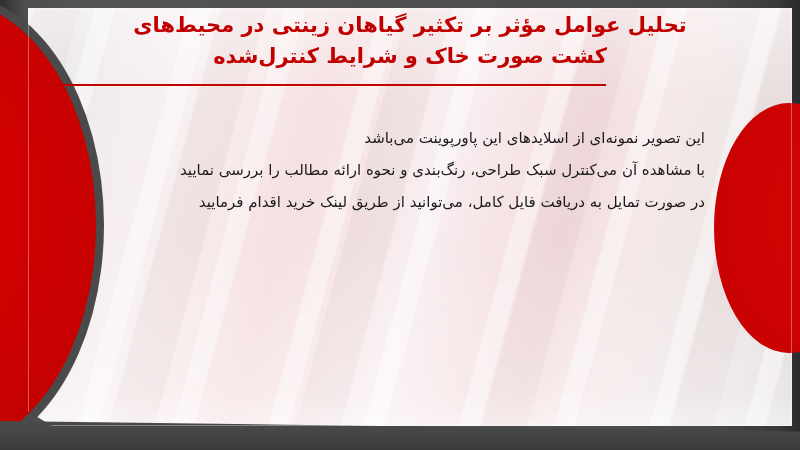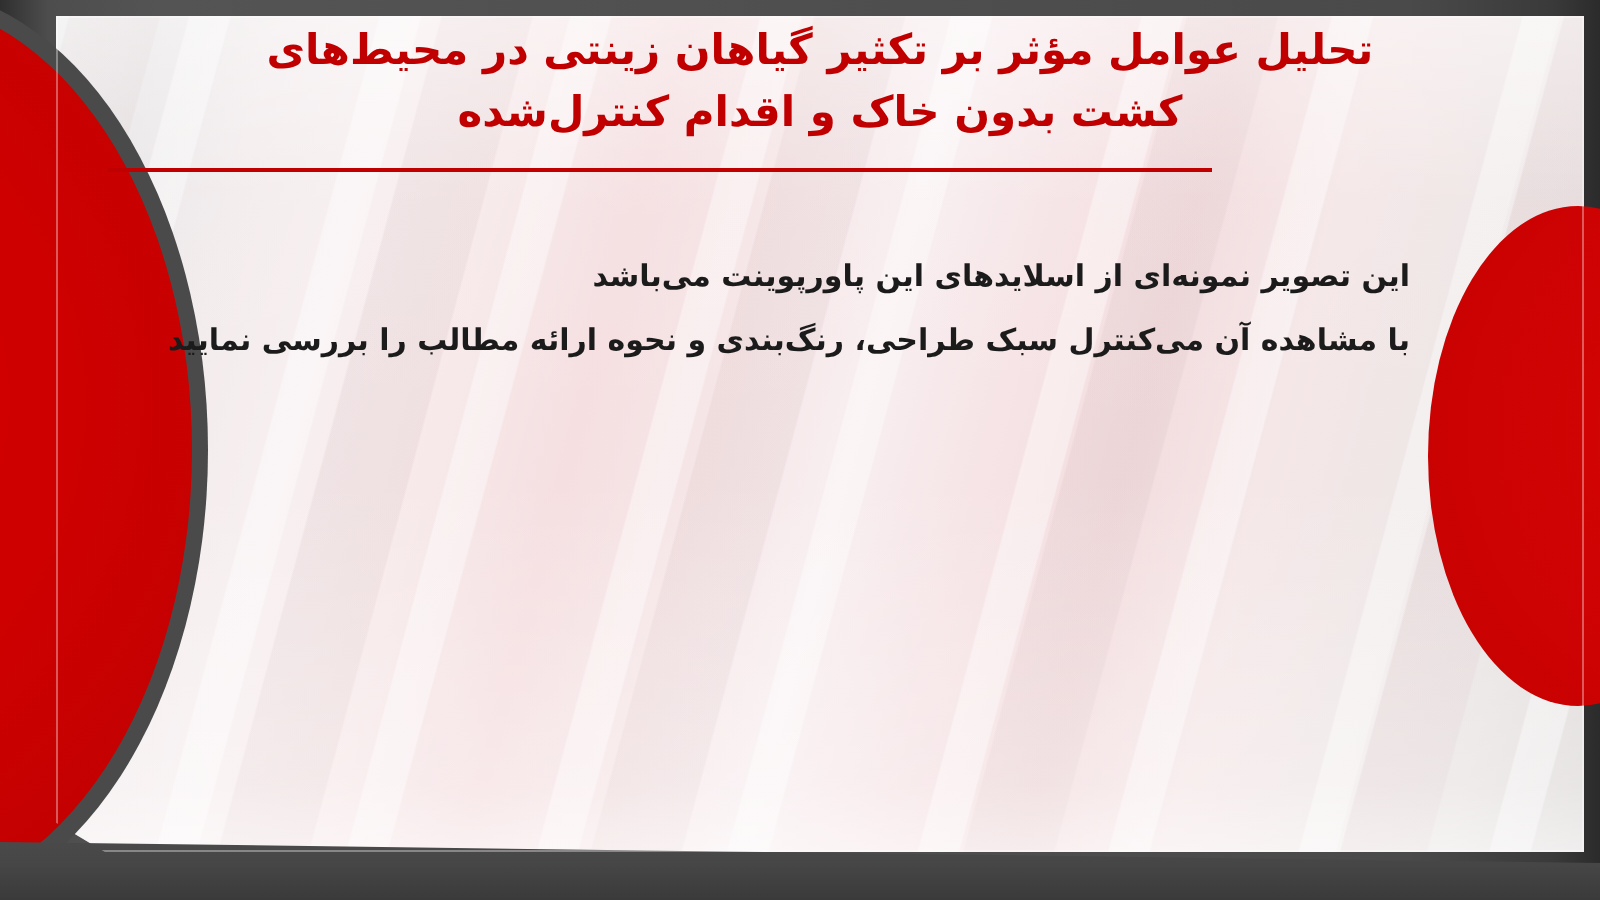--- a/index.html
+++ b/index.html
@@ -167,21 +167,21 @@
     right: 95px;
     top: 122px;
     width: 620px;
     text-align: right;
     direction: rtl;
   }
   .body-line {
     color: #1b1b1b;
     font-size: 15px;
     line-height: 32px;
-    font-weight: bold;
+    font-weight: normal;
     white-space: nowrap;
   }
 
   
   .panel-edge {
     position: absolute;
     left: 28px;
     top: 8px;
     width: 764px;
     height: 418px;
@@ -206,22 +206,23 @@
 
   <div class="ellipse-left-outline"></div>
   <div class="ellipse-left"></div>
 
   <div class="bottom-band"></div>
 
   <div class="panel-edge"></div>
 
   <div class="title-block">
     <div class="title-line">تحلیل عوامل مؤثر بر تکثیر گیاهان زینتی در محیط‌های</div>
-    <div class="title-line">کشت بدون خاک و اقدام کنترل‌شده</div>
+    <div class="title-line">کشت صورت خاک و شرایط کنترل‌شده</div>
     <div class="title-rule"></div>
   </div>
 
   <div class="body-block">
     <div class="body-line">این تصویر نمونه‌ای از اسلایدهای این پاورپوینت می‌باشد</div>
     <div class="body-line">با مشاهده آن می‌کنترل سبک طراحی، رنگ‌بندی و نحوه ارائه مطالب را بررسی نمایید</div>
+    <div class="body-line">در صورت تمایل به دریافت فایل کامل، می‌توانید از طریق لینک خرید اقدام فرمایید</div>
   </div>
 
 </div>
 
 </body></html>

